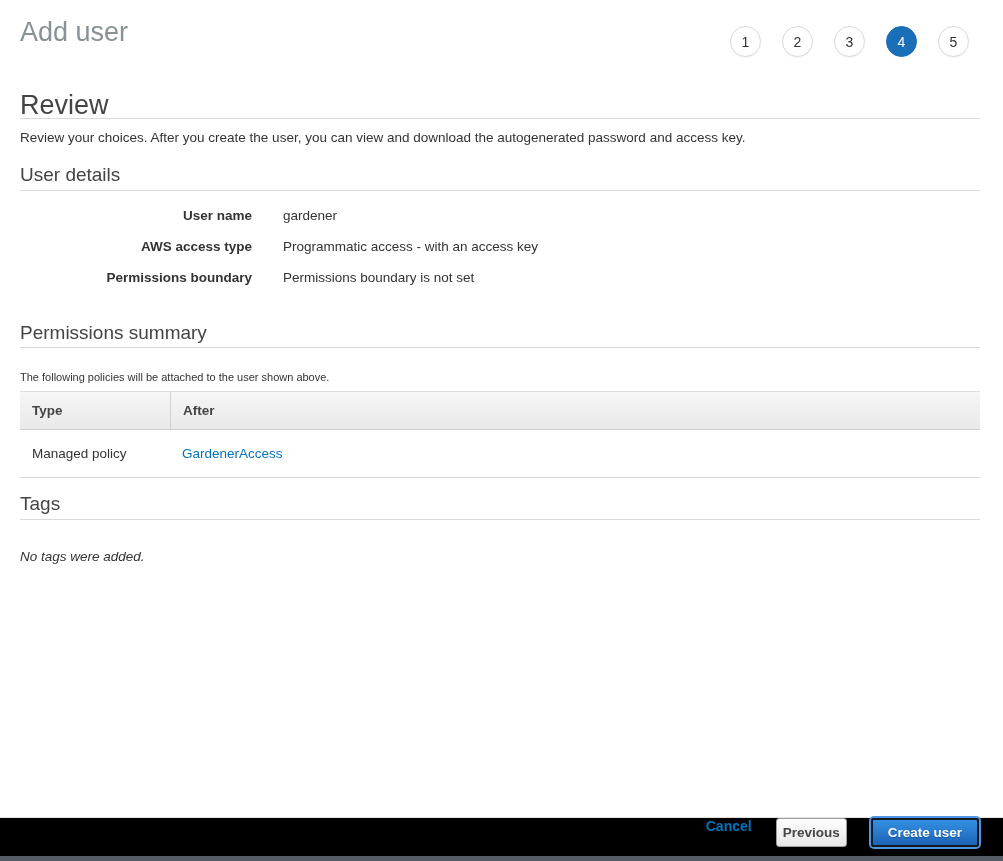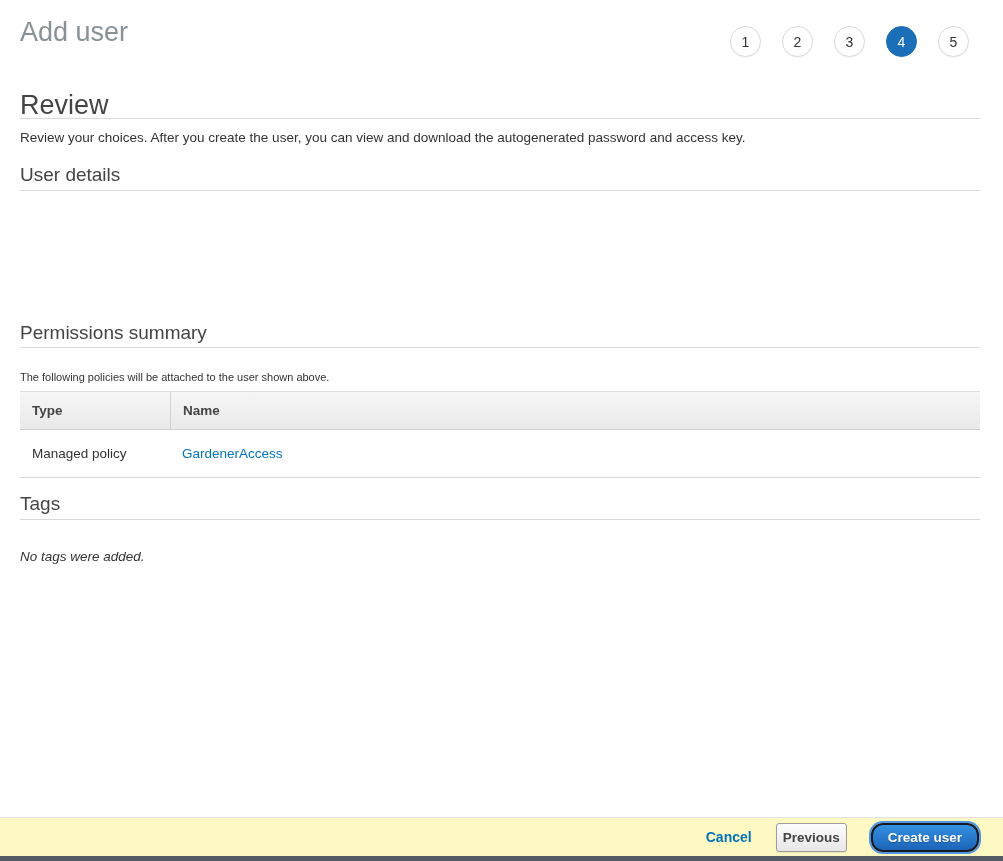--- a/index.html
+++ b/index.html
@@ -104,42 +104,42 @@
   .link { color: #0073bb; text-decoration: none; cursor: pointer; }
 
   .tags-empty {
     position: absolute; left: 20px; top: 549px;
     font-size: 13.5px; font-style: italic; color: #333;
   }
 
   
   .footer {
     position: absolute; left: 0; right: 0; top: 817px; bottom: 5px;
-    border-top: 1px solid #e3e3e3; background: #fef9c3;
-    display: flex; align-items: center; justify-content: flex-end;
+    border-top: 1px solid #e3e3e3; background: #000000;
+    display: flex; align-items: flex-start; justify-content: flex-end;
     padding-right: 22px; gap: 24px;
   }
   .cancel-link {
     font-size: 14px; font-weight: bold; color: #0073bb;
     background: none; border: none; cursor: pointer;
     font-family: "Liberation Sans", sans-serif;
   }
   .btn-previous {
     font-family: "Liberation Sans", sans-serif;
     font-size: 13.5px; font-weight: bold; color: #444;
     background: linear-gradient(#fdfdfd, #e7e7e7);
     border: 1px solid #9d9d9d; border-radius: 3px;
     padding: 6px 6px; cursor: pointer;
     box-shadow: 0 1px 1px rgba(0,0,0,0.08);
   }
   .btn-create {
     font-family: "Liberation Sans", sans-serif;
     font-size: 13.5px; font-weight: bold; color: #fff;
     background: linear-gradient(#3490e2, #1c64b8);
-    border: 2px solid #16191f; border-radius: 12px;
+    border: 2px solid #16191f; border-radius: 3px;
     padding: 5px 15px; cursor: pointer;
     box-shadow: 0 0 0 2px #4f97e2;
     margin-right: 2px;
     text-shadow: 0 1px 1px rgba(0,0,0,0.25);
   }
   .bottom-bar {
     position: absolute; left: 0; right: 0; bottom: 0; height: 5px;
     background: #545b64;
   }
 </style>
@@ -168,29 +168,43 @@
     </div>
   </div>
 
   <div class="h-review">Review</div>
   <div class="rule rule-review"></div>
   <div class="review-desc">Review your choices. After you create the user, you can view and download the autogenerated password and access key.</div>
 
   <div class="h-sub h-userdetails">User details</div>
   <div class="rule rule-userdetails"></div>
 
+  <div class="detail-rows">
+    <div class="detail-row">
+      <div class="detail-label">User name</div>
+      <div class="detail-value">gardener</div>
+    </div>
+    <div class="detail-row">
+      <div class="detail-label">AWS access type</div>
+      <div class="detail-value">Programmatic access - with an access key</div>
+    </div>
+    <div class="detail-row">
+      <div class="detail-label">Permissions boundary</div>
+      <div class="detail-value">Permissions boundary is not set</div>
+    </div>
+  </div>
 
   <div class="h-sub h-permissions">Permissions summary</div>
   <div class="rule rule-permissions"></div>
   <div class="permissions-desc">The following policies will be attached to the user shown above.</div>
 
   <div class="policies-table">
     <div class="pt-header">
       <div class="cell cell-type">Type</div>
-      <div class="cell cell-name">Name</div>
+      <div class="cell cell-name">After</div>
     </div>
     <div class="pt-row">
       <div class="cell cell-type">Managed policy</div>
       <div class="cell cell-name">
         <a class="link">GardenerAccess</a>
       </div>
     </div>
   </div>
 
   <div class="h-sub h-tags">Tags</div>

